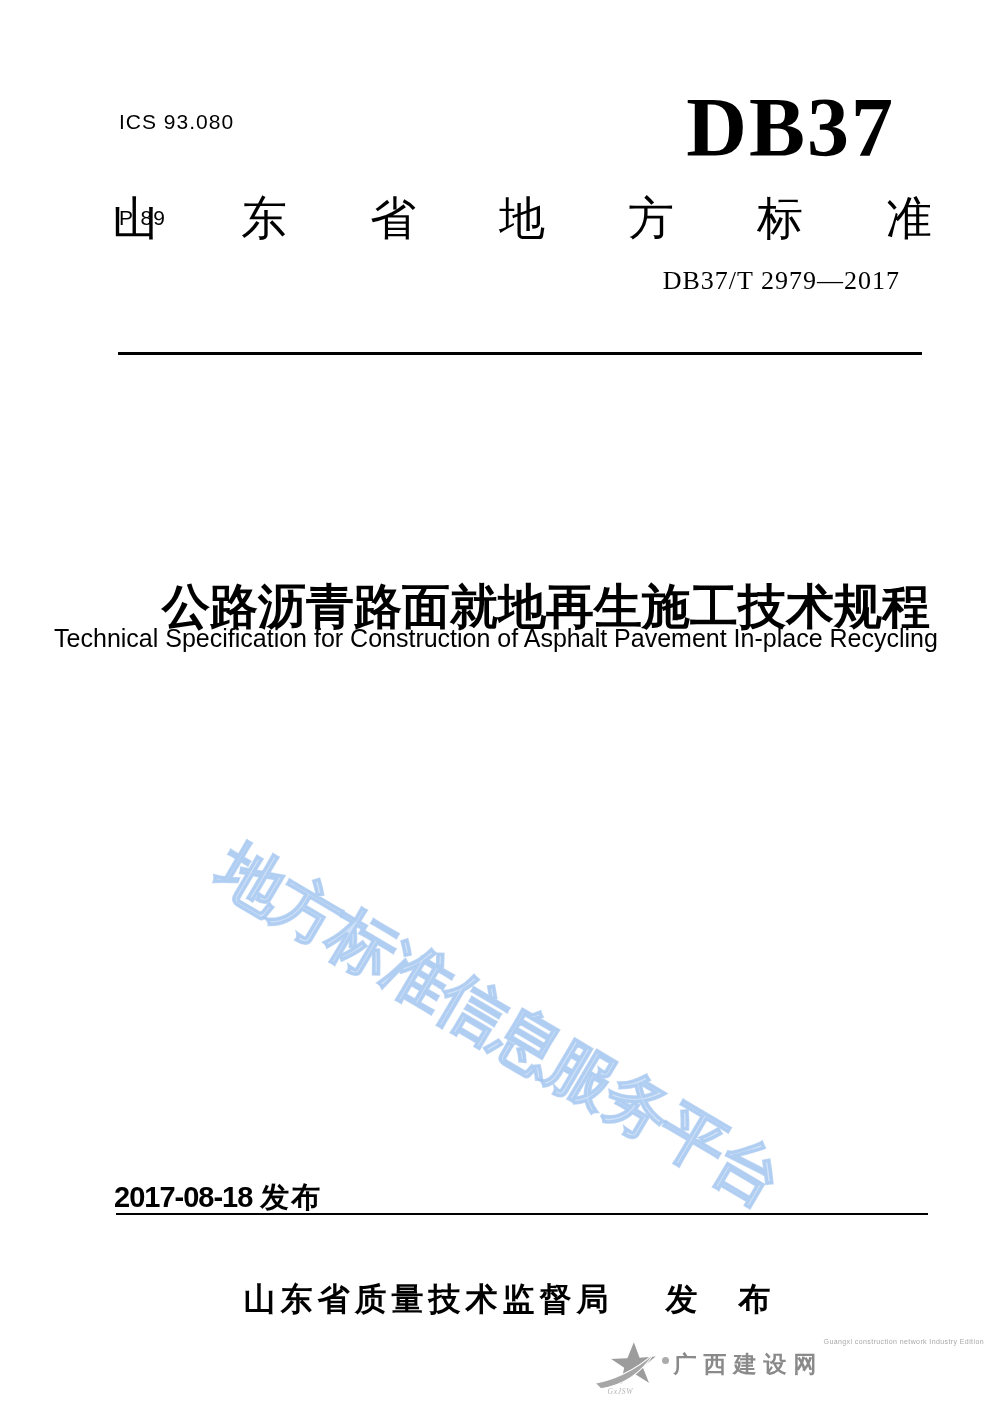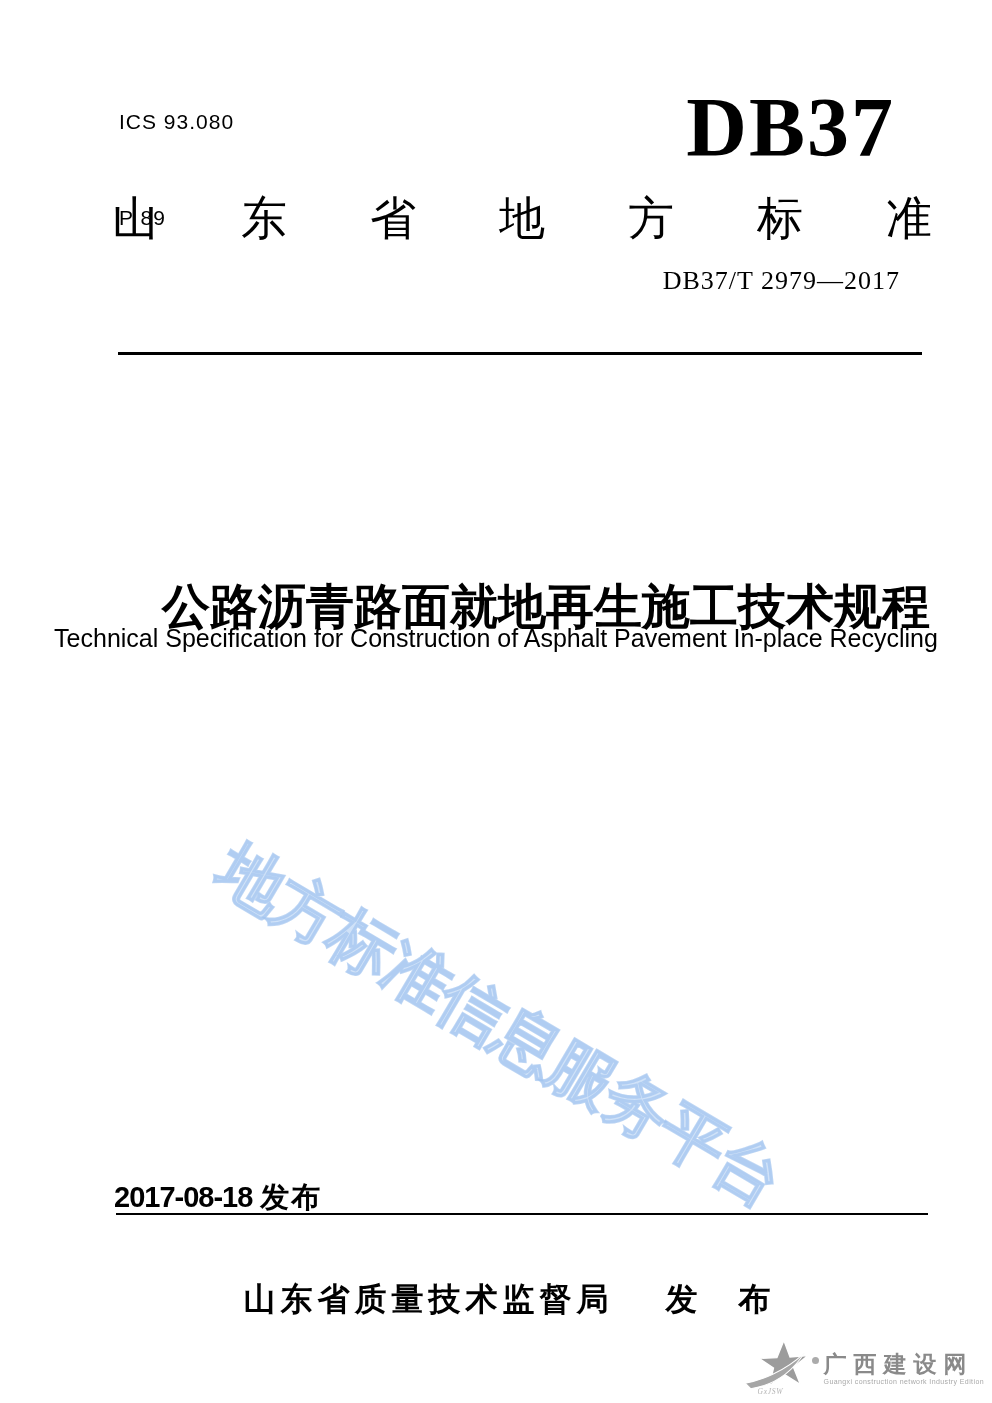--- a/index.html
+++ b/index.html
@@ -114,21 +114,21 @@
   .site-logo {
     right: 8px; bottom: 6px;
     display: flex; align-items: flex-start;
   }
   .logo-star { width: 78px; height: 58px; margin-top: 2px; }
   .logo-dot {
     width: 7px; height: 7px; border-radius: 50%;
     background: #ababab;
     margin: 20px 5px 0 -6px;
   }
-  .logo-text-col { display: flex; flex-direction: column; }
+  .logo-text-col { display: flex; flex-direction: row; }
   .logo-name {
     color: #8a8a8a;
     font-size: 23px; line-height: 26px;
     letter-spacing: 7px;
     font-weight: 600;
     margin-top: 14px;
     white-space: nowrap;
   }
   .logo-caption {
     color: #a8a8a8;

